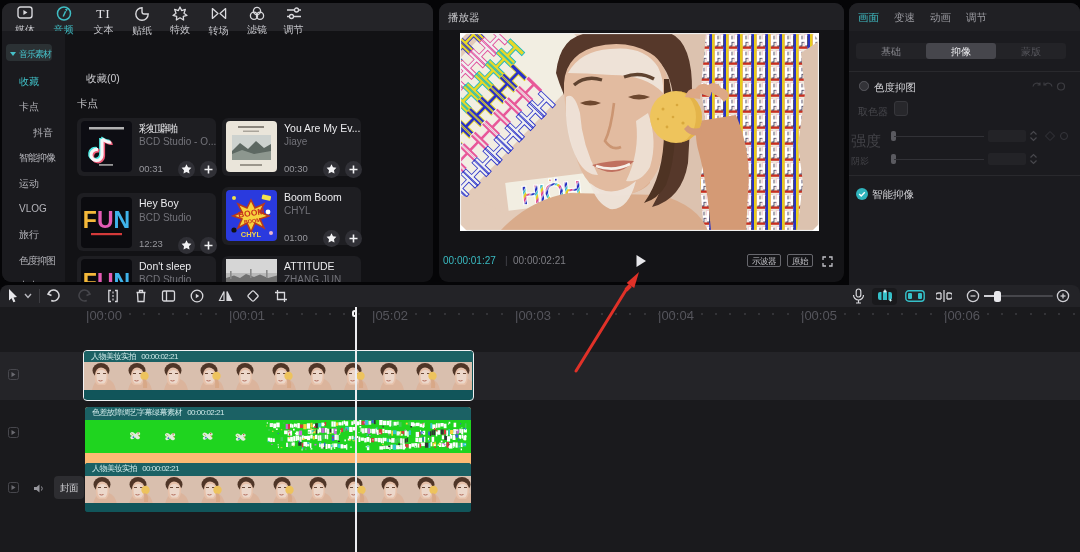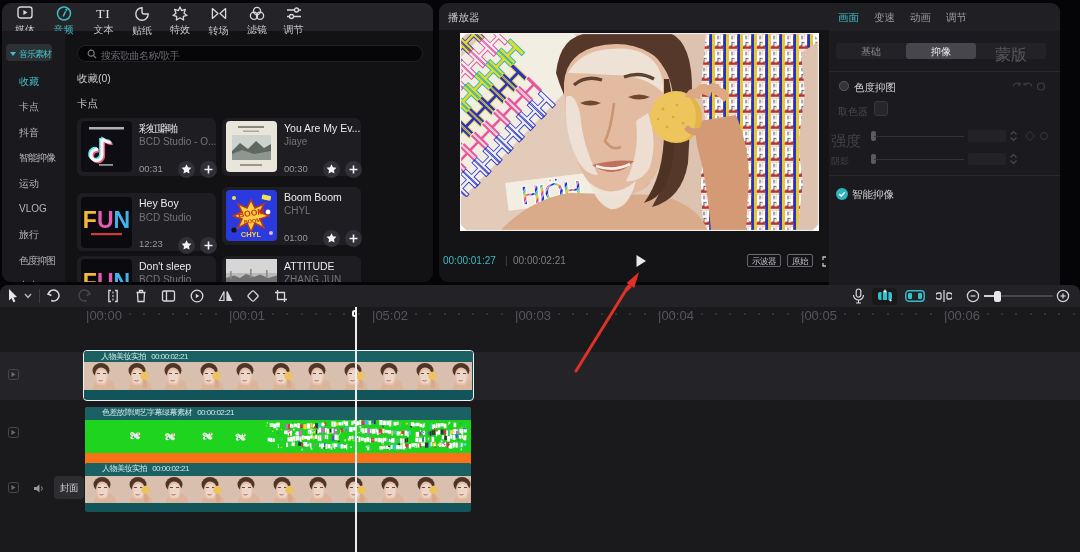--- a/index.html
+++ b/index.html
@@ -7,21 +7,21 @@
 #stage{position:relative;width:1080px;height:552px}
 .panel{position:absolute;border-radius:9px;overflow:hidden}
 .ic{position:absolute}
 svg{display:block}
 .sbitem{font-size:10px;color:#b4b4ba}
 .pbtn{height:13px;border:1px solid #67676d;border-radius:2px;font-size:8.5px;color:#c0c0c6;text-align:center;line-height:12px;letter-spacing:-0.5px}
 .navlab{position:absolute;top:16.5px;width:60px;left:-30px;text-align:center;font-size:10px;color:#c6c6cb}
 .tick{position:absolute;top:6px;width:2px;height:2px;border-radius:1px;background:#3c3c41}
 .rlab{position:absolute;top:1px;font-size:13px;color:#55555c}
 .thdr{position:absolute;left:0;top:0;right:0;height:12px;background:#1b6164;color:#cfe9e9;font-size:8px;line-height:12px;white-space:nowrap;overflow:hidden}
-.thdr span{margin-left:17px;letter-spacing:-0.5px}
+.thdr span{margin-left:7px;letter-spacing:-0.5px}
 .railsq{position:absolute;width:11px;height:11px;border:1px solid #47474d;border-radius:2.5px}
 </style></head>
 <body>
 <div id="stage">
 
 <div class="panel" id="leftpanel" style="left:2px;top:3px;width:431px;height:279px;background:#121215">
   <div class="abs" style="left:0;top:0;width:431px;height:28px;background:#242428"></div>
 
   <div id="topnav">
     <div class="abs" style="left:23px;top:3px;width:0;height:0">
@@ -79,36 +79,29 @@
       <div class="navlab">调节</div>
     </div>
   </div>
 
   <div class="abs" style="left:0;top:28px;width:63px;height:251px;background:#1a1a1e"></div>
   <div class="abs" style="left:4px;top:41px;width:46px;height:17px;background:#2b3134;border-radius:4px"></div>
   <div class="abs" style="left:8px;top:48.5px;width:0;height:0;border-left:3.5px solid transparent;border-right:3.5px solid transparent;border-top:4.5px solid #46c0c8"></div>
       <div class="abs" style="left:17px;top:45px;font-size:9px;color:#46c0c8;letter-spacing:-1px">音乐素材</div>
   <div class="abs sbitem" style="left:17px;top:72px;color:#3fbdc4">收藏</div>
   <div class="abs sbitem" style="left:17px;top:97px">卡点</div>
-  <div class="abs sbitem" style="left:17px;top:123px">抖音</div>
+  <div class="abs sbitem" style="left:31px;top:123px">抖音</div>
   <div class="abs sbitem" style="left:17px;top:148px;letter-spacing:-1px">智能抑像</div>
   <div class="abs sbitem" style="left:17px;top:174px">运动</div>
   <div class="abs sbitem" style="left:17px;top:200px">VLOG</div>
   <div class="abs sbitem" style="left:17px;top:225px">旅行</div>
   <div class="abs sbitem" style="left:17px;top:251px;letter-spacing:-1px">色度抑图</div>
   <div class="abs sbitem" style="left:17px;top:276px">卡点</div>
 
-  <div class="abs" style="left:75px;top:42px;width:346px;height:17px;background:#060608;border:1px solid #222226;border-radius:9px">
-    <svg class="abs" style="left:9px;top:3px" width="10" height="10" viewBox="0 0 10 10">
-          <circle cx="4.2" cy="4.2" r="3" fill="none" stroke="#7a7a80" stroke-width="1.2"></circle>
-          <line x1="6.6" y1="6.6" x2="9" y2="9" stroke="#7a7a80" stroke-width="1.2"></line>
-        </svg>
-    <div class="abs" style="left:23px;top:3px;font-size:10px;color:#6b6b71;letter-spacing:-0.5px">搜索歌曲名称/歌手</div>
-  </div>
-  <div class="abs" style="left:75px;top:69px;font-size:10.5px;color:#c9c9cd">收藏(0)</div>
+  <div class="abs" style="left:84px;top:69px;font-size:10.5px;color:#c9c9cd">收藏(0)</div>
   <div class="abs" style="left:75px;top:94px;font-size:10.5px;color:#c9c9cd">卡点</div>
   <div id="cards">
 <div class="abs" style="left:75px;top:114.5px;width:138.5px;height:58px;background:#1e1e22;border-radius:6px">
 <svg class="abs" style="left:3.5px;top:3.5px" width="51" height="51" viewBox="0 0 51 51">
             <rect width="51" height="51" rx="4" fill="#0d0d13"></rect>
 <rect x="8" y="6" width="35" height="2.5" fill="#cfcfcf" opacity=".85"></rect>
 <g>
               <path d="M21 18 v16 a5.5 5.5 0 1 1 -4 -5.3" fill="none" stroke="#49e6e0" stroke-width="3.4" transform="translate(-1.2,-1)"></path>
               <path d="M21 18 q6 4 9 3" stroke="#49e6e0" stroke-width="3.4" fill="none" transform="translate(-1.2,-1)"></path>
             </g>
@@ -328,32 +321,32 @@
   <svg class="abs" style="left:196px;top:251px" width="12" height="14" viewBox="0 0 12 14">
         <path d="M1.5 1 L11 7 L1.5 13 Z" fill="#e8e8ec"></path>
       </svg>
   <div class="abs pbtn" style="left:308px;top:251px;width:34px">示波器</div>
   <div class="abs pbtn" style="left:348px;top:251px;width:26px">原始</div>
   <svg class="abs" style="left:383px;top:253px" width="11" height="11" viewBox="0 0 11 11">
         <path d="M1 4 L1 1 L4 1 M7 1 L10 1 L10 4 M10 7 L10 10 L7 10 M4 10 L1 10 L1 7" fill="none" stroke="#c0c0c6" stroke-width="1.3"></path>
       </svg>
 </div>
 
-<div class="panel" id="rightpanel" style="left:829px;top:3px;width:231px;height:338px;background:#1b1b1f">
+<div class="panel" id="rightpanel" style="left:849px;top:3px;width:231px;height:338px;background:#1b1b1f">
   <div class="abs" style="left:0;top:0;width:231px;height:28px;background:#202024"></div>
   <div class="abs" style="left:9px;top:8px;font-size:10.5px;color:#3fbdc4">画面</div>
   <div class="abs" style="left:45px;top:8px;font-size:10.5px;color:#9a9aa0">变速</div>
   <div class="abs" style="left:81px;top:8px;font-size:10.5px;color:#9a9aa0">动画</div>
   <div class="abs" style="left:117px;top:8px;font-size:10.5px;color:#9a9aa0">调节</div>
   <div id="rightbody">
     <div class="abs" style="left:7px;top:39.5px;width:210px;height:16px;background:#232327;border-radius:3px"></div>
     <div class="abs" style="left:77px;top:39.5px;width:70px;height:16px;background:#46464c;border-radius:3px"></div>
     <div class="abs" style="left:7px;top:42px;width:70px;text-align:center;font-size:10px;color:#87878d">基础</div>
     <div class="abs" style="left:77px;top:42px;width:70px;text-align:center;font-size:10px;color:#ededf0">抑像</div>
-    <div class="abs" style="left:147px;top:42px;width:70px;text-align:center;font-size:16px;color:#55555b">蒙版</div>
+    <div class="abs" style="left:147px;top:42px;width:70px;text-align:center;font-size:10px;color:#55555b">蒙版</div>
     <div class="abs" style="left:0;top:68px;width:231px;height:1px;background:#29292d"></div>
     <div class="abs" style="left:10px;top:78px;width:9.5px;height:9.5px;border:1.2px solid #5a5a60;border-radius:50%;background:#333338"></div>
     <div class="abs" style="left:25px;top:78px;font-size:10.5px;color:#d2d2d6">色度抑图</div>
     <svg class="abs" style="left:183px;top:79px" width="34" height="9" viewBox="0 0 34 9">
           <path d="M1 4.5 a4 4 0 0 1 7 -2 M8 0.5 V3 H5.5" stroke="#3c3c41" stroke-width="1.2" fill="none"></path>
           <path d="M20 4.5 a4 4 0 0 0 -7 -2 M12 0.5 V3 H14.5" stroke="#3c3c41" stroke-width="1.2" fill="none"></path>
           <circle cx="29" cy="4.5" r="3.5" stroke="#3c3c41" stroke-width="1.2" fill="none"></circle>
         </svg>
     <div class="abs" style="left:9px;top:102px;font-size:10px;color:#47474c">取色器</div>
     <div class="abs" style="left:45px;top:98px;width:14px;height:15px;background:#27272b;border:1px solid #37373c;border-radius:3px"></div>
@@ -564,21 +557,21 @@
                 <circle cx="24.5" cy="14" r="4.2" fill="#edc35d"></circle>
                 <path d="M26 18 Q28 22 27 26 L23 26 Q23.5 21 23 17 Z" fill="#d8a887"></path>
               </g>
             </pattern>
           </defs>
           <rect width="388" height="28" fill="url(#fp)"></rect>
         </svg>
  <div class="abs" style="left:0;top:39px;width:388px;height:9px;background:#11555a"></div>
 </div>
 
-<div class="abs" style="left:85px;top:407px;width:386px;height:60px;border-radius:3px;background:#f97316;overflow:hidden">
+<div class="abs" style="left:85px;top:407px;width:386px;height:60px;border-radius:3px;background:#fdba74;overflow:hidden">
  <div class="thdr" style="height:12.5px;line-height:12.5px"><span>色差故障绸艺字幕绿幕素材&nbsp;&nbsp;&nbsp;00:00:02:21</span></div>
  <svg class="abs" style="left:0;top:12.5px" width="386" height="33" viewBox="0 0 386 33">
           <rect width="386" height="33" fill="#1fd41f"></rect>
           <g transform="translate(50.5,14)">
             <g transform="scale(1.05)" opacity="0.9">
               <path d="M0 0 Q-3 -3 -5 -1 Q-6 1 -3 2 Q-6 2.5 -4.5 4.5 Q-2.5 6 -0.5 3 Q1 6 3.5 4.5 Q5.5 3 2.5 1.5 Q5.5 1 4 -1.5 Q2 -3 0 0 Z" fill="#f2f2f2"></path>
               <path d="M-4 -0.5 L-2 1 M2.5 0.5 L4 3" stroke="#c8a23a" stroke-width="0.7"></path>
               <circle cx="-2" cy="3" r="0.8" fill="#3a66d8"></circle>
               <circle cx="2.5" cy="-1" r="0.7" fill="#d84848"></circle>
             </g>

